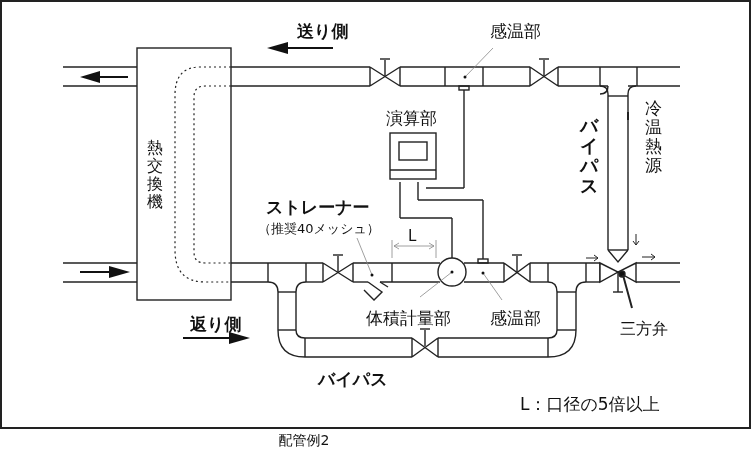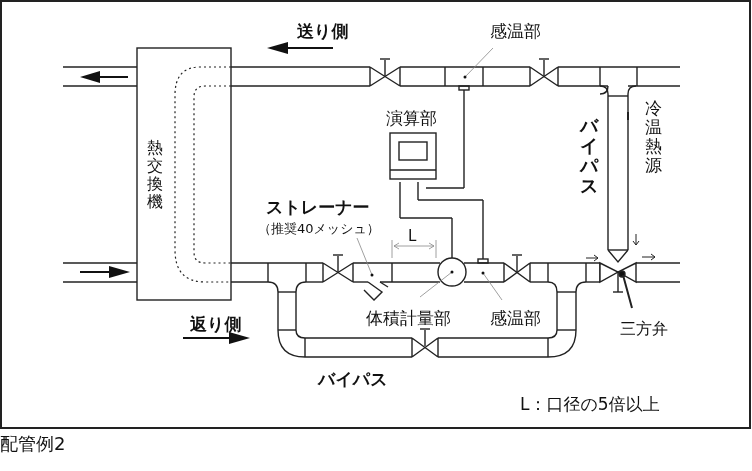--- a/index.html
+++ b/index.html
@@ -1,22 +1,22 @@
 <!DOCTYPE html>
 <html><head>
 <meta charset="utf-8">
 <style>
   html, body { margin: 0; padding: 0; background: #ffffff; }
   body { width: 752px; height: 471px; position: relative; overflow: hidden;
          font-family: "DejaVu Sans", "Liberation Sans", sans-serif; }
   #diagram { position: absolute; left: 0; top: 0; }
   .lbl { font-family: "DejaVu Sans", "Liberation Sans", sans-serif; fill: #111; }
   .b { font-weight: bold; }
-  .caption { position: absolute; left: 0; width: 608px; top: 432px; 
-             font-size: 18px; color: #111; }
+  .caption { position: absolute; left: 0; width: 608px; top: 432px; text-align: center;
+             font-size: 14px; color: #111; }
 </style>
 </head>
 <body>
 
 <svg id="diagram" width="752" height="471" viewBox="0 0 752 471">
 
   <rect x="1" y="1" width="749" height="427" fill="none" stroke="#222" stroke-width="2"></rect>
 
   <g stroke="#222" stroke-width="1.4" fill="none">
 

